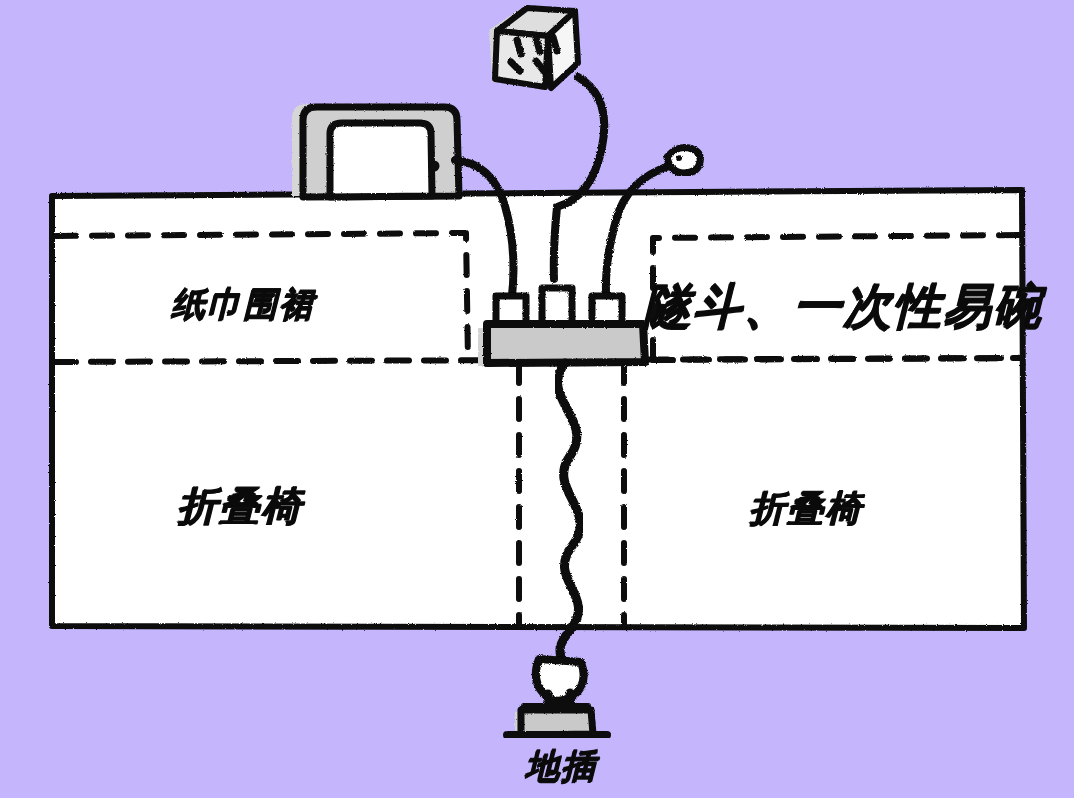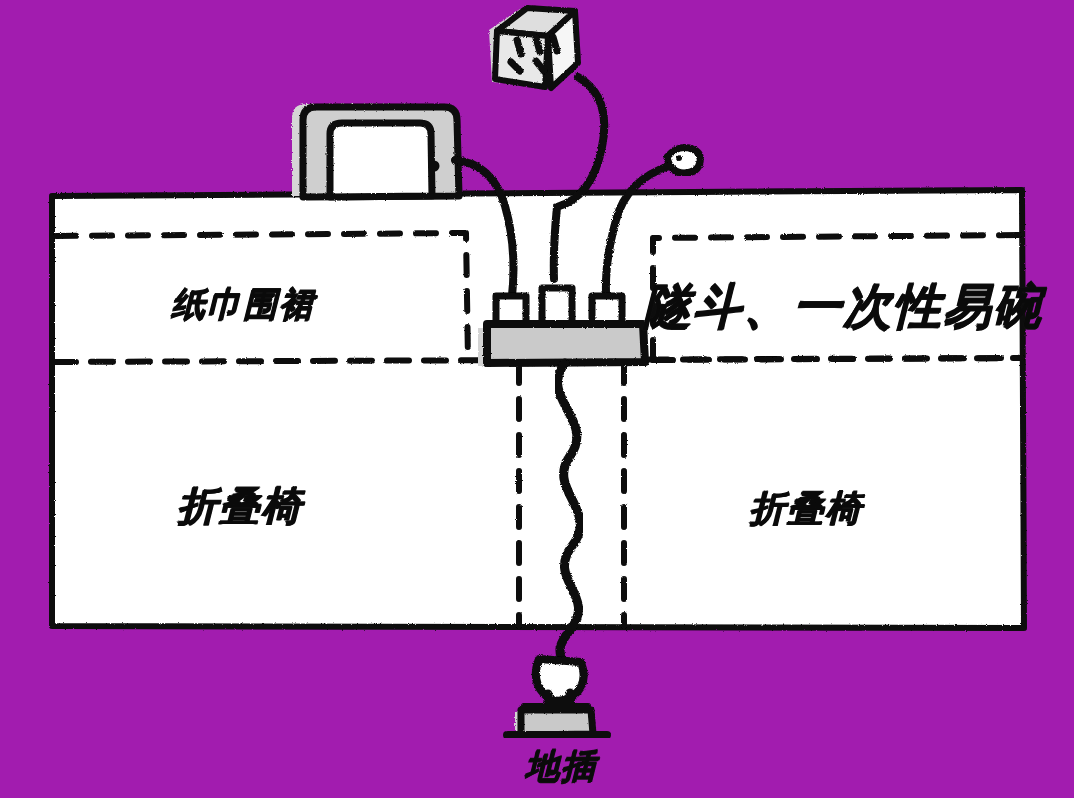--- a/index.html
+++ b/index.html
@@ -7,21 +7,21 @@
     padding: 0;
     background: #ffffff;
   }
   body {
     font-family: "DejaVu Sans", sans-serif;
   }
   #stage {
     position: relative;
     width: 1074px;
     height: 798px;
-    background: #a21caf;
+    background: #c4b5fd;
     overflow: hidden;
   }
   #sketch {
     position: absolute;
     left: 0;
     top: 0;
     width: 1074px;
     height: 798px;
   }
   .zone-label {

